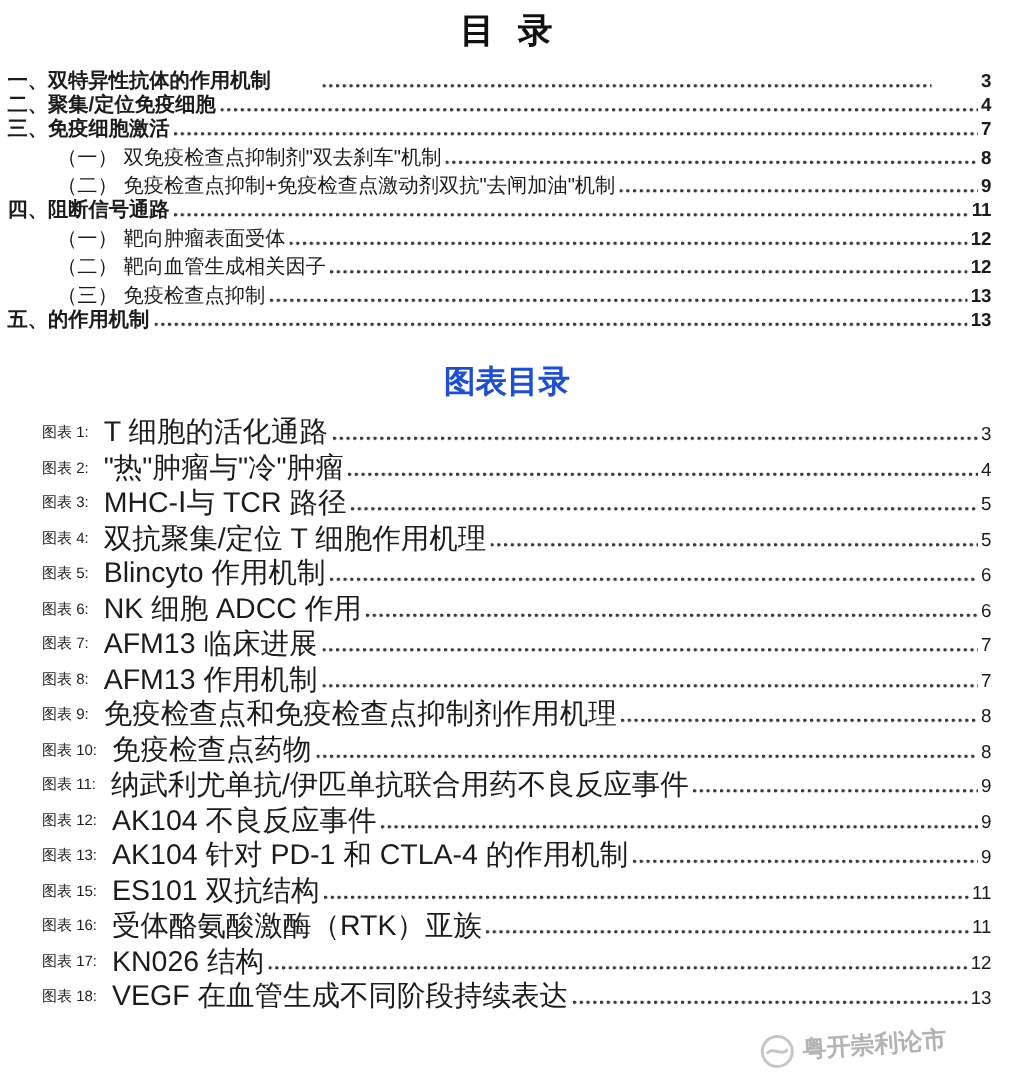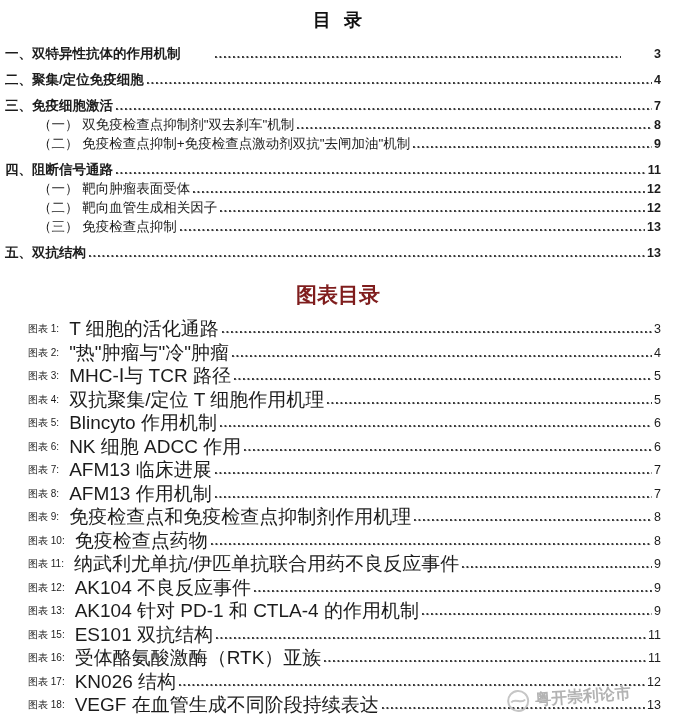--- a/index.html
+++ b/index.html
@@ -11,34 +11,34 @@
     width: 676px;
     height: 728px;
     overflow: hidden;
     position: relative;
     font-family: "Liberation Sans", sans-serif;
     color: #1c1c1c;
   }
   .toc-title {
     margin-top: 7px;
     text-align: center;
-    font-size: 18px;
+    font-size: 23px;
     line-height: 26px;
     font-weight: bold;
     white-space: pre;
     letter-spacing: 1px;
     color: #111;
   }
   .figures-title {
     margin-top: 22px;
     text-align: center;
     font-size: 21px;
     line-height: 24px;
     font-weight: bold;
-    color: #7f1d1d;
+    color: #1d4ed8;
   }
   .list {
     padding-left: 5px;
     padding-right: 15px;
   }
   .toc-list { margin-top: 13px; }
   .fig-list { margin-top: 14px; padding-left: 28px; }
 
   .row {
     display: flex;
@@ -60,21 +60,21 @@
     background-position: 0 bottom;
     min-width: 10px;
   }
   .row .page {
     font-size: 12.5px;
     line-height: 16px;
     white-space: nowrap;
   }
 
   
-  .toc-list .row.l1 { margin-top: 10px; font-weight: bold; }
+  .toc-list .row.l1 { margin-top: 0; font-weight: bold; }
   .toc-list .row.l1:first-child { margin-top: 0; gap: 31px; }
   .toc-list .row.l2 { margin-top: 3px; padding-left: 33px; font-weight: normal; }
   .toc-list .row .page { font-weight: bold; }
 
   
   .fig-list .row { margin-top: 7.5px; }
   .fig-list .row:first-child { margin-top: 0; }
   .fig-list .label {
     font-size: 10px;
     margin-right: 10px;
@@ -146,21 +146,21 @@
     <span class="label">（二） 靶向血管生成相关因子</span>
     <span class="leader"></span>
     <span class="page">12</span>
   </div>
     <div class="row l2">
     <span class="label">（三） 免疫检查点抑制</span>
     <span class="leader"></span>
     <span class="page">13</span>
   </div>
     <div class="row l1">
-    <span class="label">五、双抗结构</span>
+    <span class="label">五、的作用机制</span>
     <span class="leader"></span>
     <span class="page">13</span>
   </div>
   </div>
 
 <div class="figures-title">图表目录</div>
 <div class="list fig-list" id="fig-list">
     <div class="row">
     <span class="label">图表 1:</span>
     <span class="title">T 细胞的活化通路</span>

